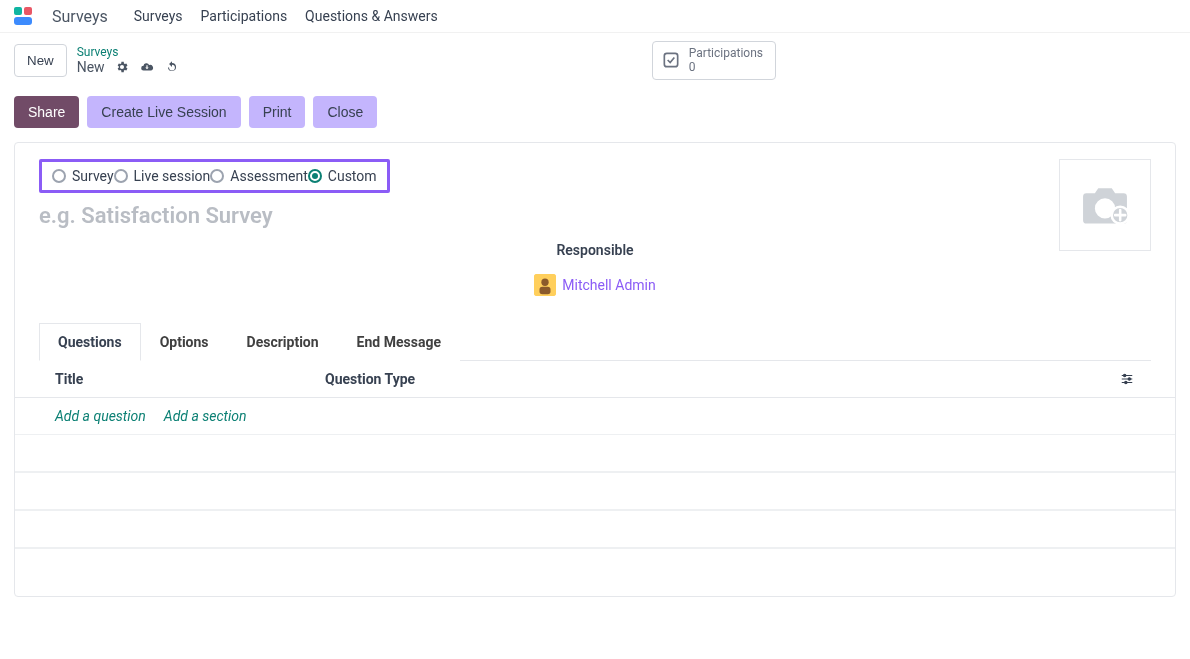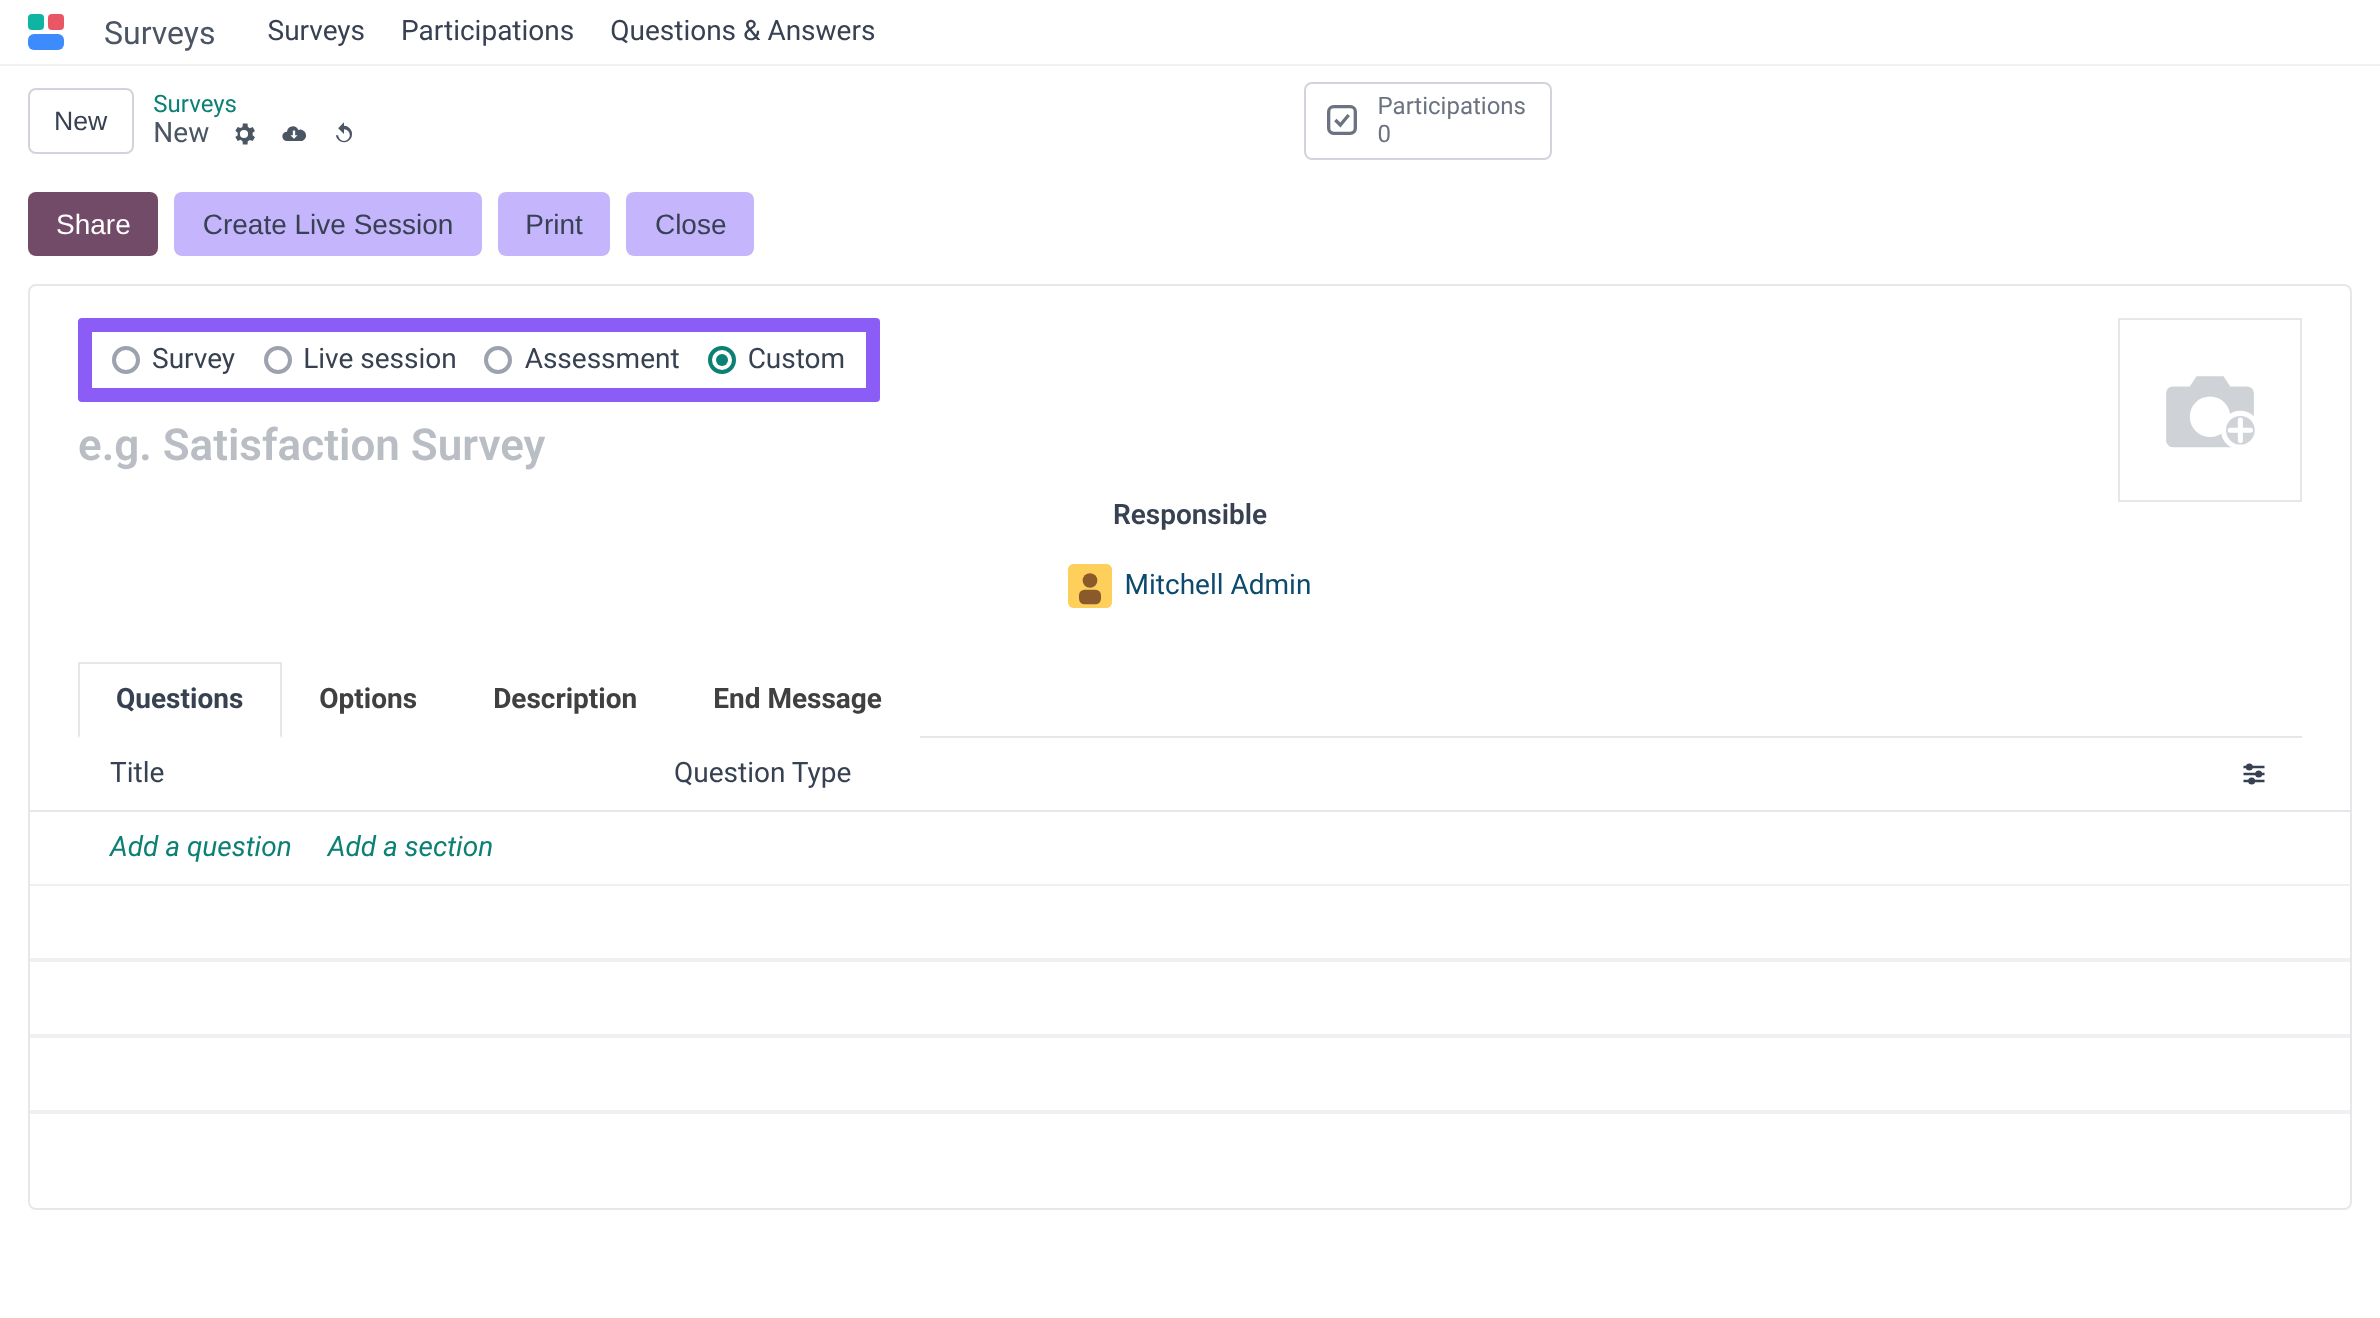--- a/index.html
+++ b/index.html
@@ -82,22 +82,21 @@
     border:1px solid #e5e7eb;
     border-radius:4px;
     background:#fff;
     min-height:440px;
     padding-bottom:10px;
   }
   .sheet-inner { padding: 16px 24px 0; position:relative; }
   .radio-wrap {
     display:inline-flex;
     align-items:flex-start;
-    gap:14px;
-    border:7px solid #8b5cf6;
+    border:3px solid #8b5cf6;
     padding:6px 10px;
     border-radius:2px;
   }
   .radio-item { display:flex; align-items:center; gap:6px; cursor:pointer; }
   .r-outer {
     width:14px; height:14px; border-radius:50%;
     border:2px solid #9ca3af; display:flex; align-items:center; justify-content:center;
   }
   .r-outer.sel { border-color:#0c8074; }
   .r-inner { width:6px; height:6px; border-radius:50%; background:#0c8074; display:none; }
@@ -108,21 +107,21 @@
     color:#b9bdc4;
     font-weight:600;
   }
   .resp-row { display:flex; align-items:center; gap:16px; margin-top:14px;flex-direction:column; }
   .resp-label { font-weight:600; color:#374151; }
   .avatar {
     width:22px; height:22px; border-radius:3px; background:#ffcf5c;
     display:inline-flex; align-items:center; justify-content:center;
     font-size:12px; overflow:hidden;
   }
-  .resp-name { color:#0c4a6e; }
+  .resp-name { color:#8b5cf6; }
   .photo-box {
     position:absolute;
     top:16px; right:24px;
     width:92px; height:92px;
     border:1px solid #e5e7eb;
     display:flex; align-items:center; justify-content:center;
     background:#fff;
     cursor:pointer;
   }
   .tabs {
@@ -143,23 +142,22 @@
   .tab.active {
     border-color:#e5e7eb;
     border-bottom:1px solid #fff;
     color:#374151;
   }
   .tabline { border-bottom:1px solid #e5e7eb; margin:0 24px; }
   .tabline-full { border-bottom:1px solid #e5e7eb; }
   .thead {
     display:flex;
     padding:10px 40px;
-    font-weight:400;
+    font-weight:700;
     align-items:center;
-    gap:12px;
   }
   .thead .c1 { flex:0 0 270px; }
   .thead .c2 { flex:1; }
   .thead .tools { margin-left:auto; cursor:pointer;}
   .addrow {
     padding:10px 40px;
     display:flex;
     gap:18px;
     font-style:italic;
   }

